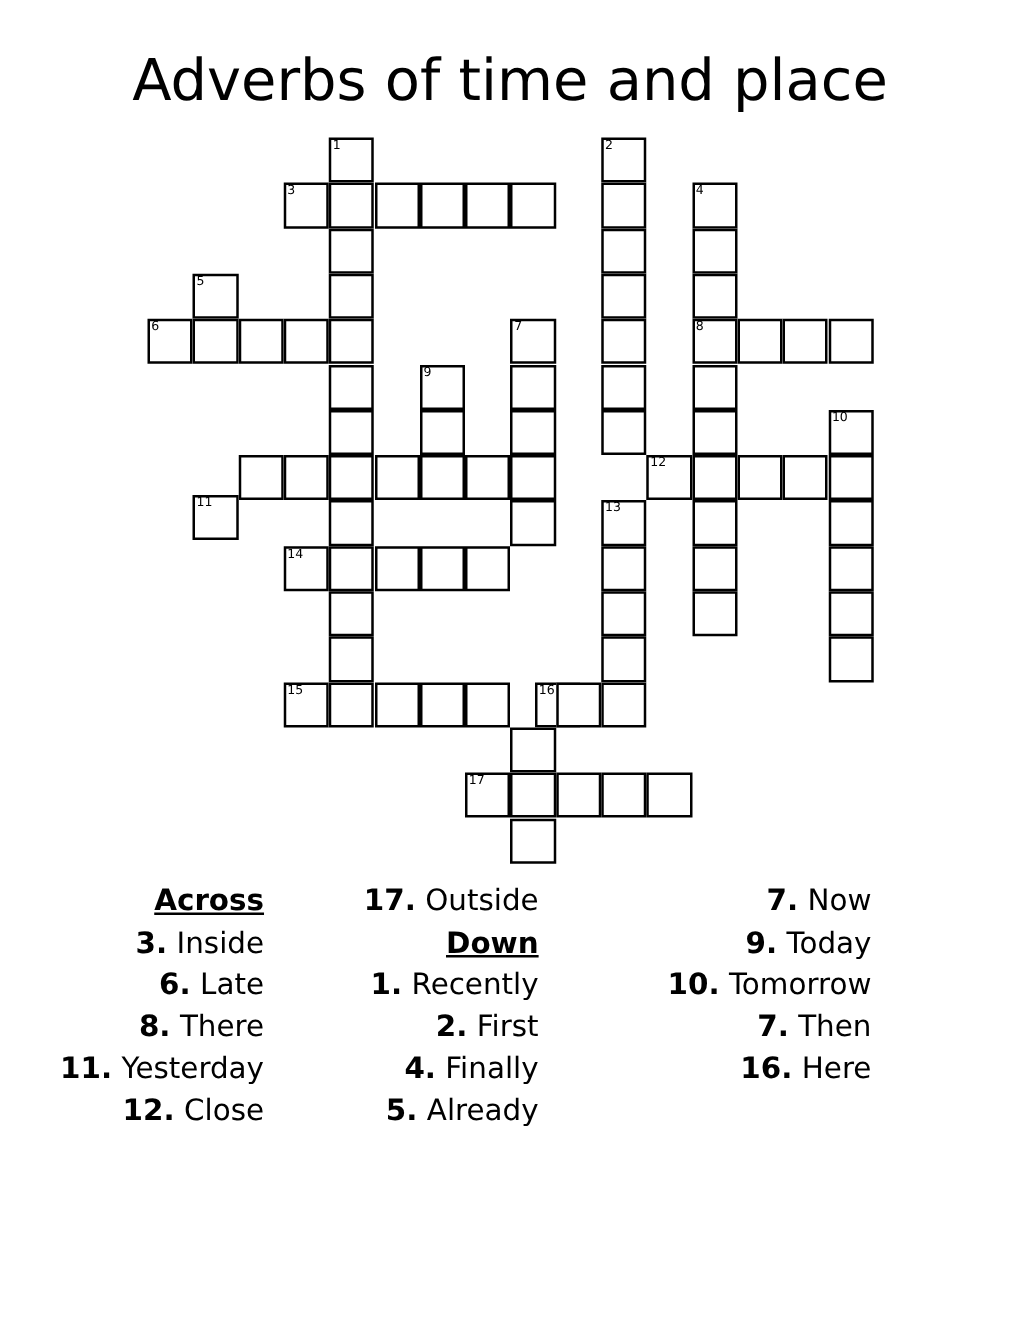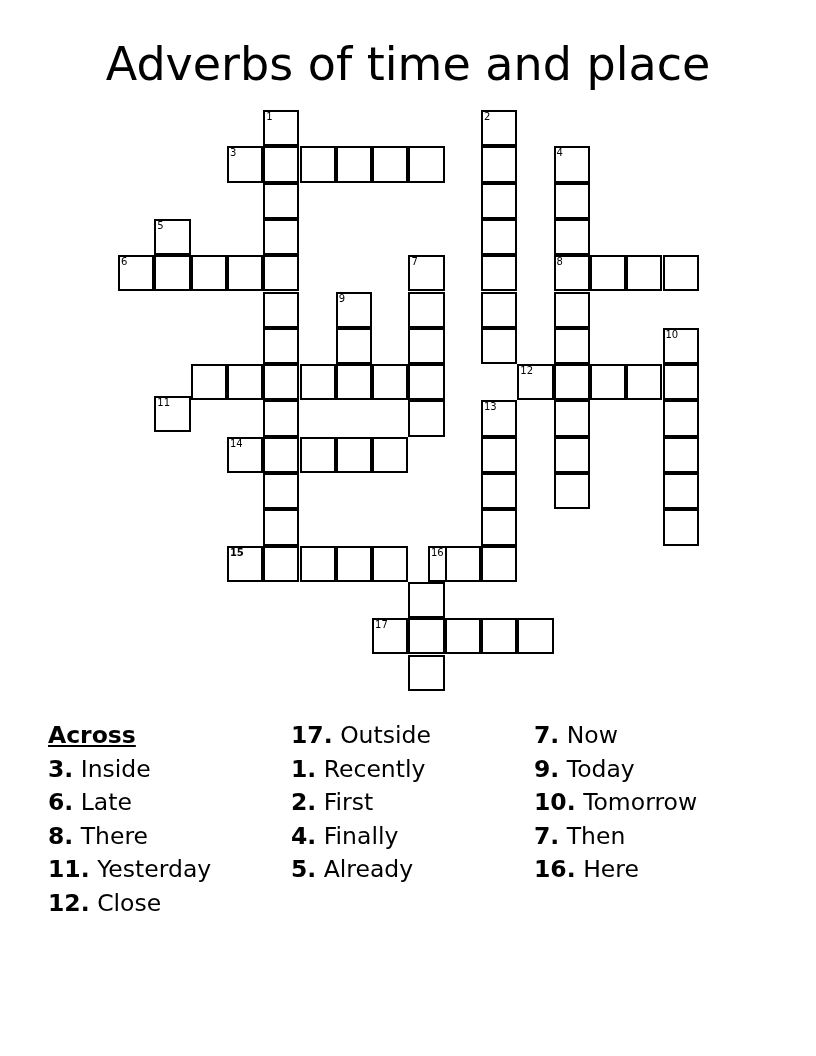--- a/index.html
+++ b/index.html
@@ -7,21 +7,21 @@
            font-family: "DejaVu Sans", sans-serif; color: #000; }
     .title { position: absolute; left: 0; top: 34px; width: 816px; text-align: center;
              font-size: 46px; line-height: 60px; font-family: "DejaVu Sans", sans-serif; }
     .grid { position: absolute; left: 0; top: 0; width: 816px; height: 700px; }
     .cell { position: absolute; width: 36.3px; height: 36.3px; box-sizing: border-box;
             border: 2px solid #000; background: #fff; }
     .cell .num { position: absolute; left: 1px; top: -1px; font-size: 10px; line-height: 12px;
                  font-family: "DejaVu Sans", sans-serif; }
     .clues { position: absolute; top: 703px; font-size: 23.5px; line-height: 33.6px;
              font-family: "DejaVu Sans", sans-serif; }
-    .clue-col { position: absolute; top: 16px; white-space: nowrap; }
+    .clue-col { position: absolute; top: 1px; white-space: nowrap; text-align: right; }
     .clue-head { text-decoration: underline; font-weight: bold; }
     .clue-num { font-weight: bold; }
   </style>
 </head>
 <body>
 
 <div class="title">Adverbs of time and place</div>
 
 <div class="grid" id="grid">
     <div class="cell" style="left: 263.2px; top: 110px;">
@@ -118,21 +118,21 @@
     <div class="cell" style="left: 481px; top: 436.7px;"></div>
     <div class="cell" style="left: 481px; top: 473px;"></div>
     <div class="cell" style="left: 481px; top: 509.3px;"></div>
     <div class="cell" style="left: 481px; top: 545.6px;"></div>
     <div class="cell" style="left: 226.9px; top: 436.7px;">
       <span class="num">14</span>
     </div>
     <div class="cell" style="left: 299.5px; top: 436.7px;"></div>
     <div class="cell" style="left: 335.8px; top: 436.7px;"></div>
     <div class="cell" style="left: 372.1px; top: 436.7px;"></div>
-    <div class="cell" style="left: 226.9px; top: 545.6px; font-weight: bold;">
+    <div class="cell" style="left: 226.9px; top: 545.6px;">
       <span class="num">15</span>
     </div>
     <div class="cell" style="left: 263.2px; top: 545.6px;"></div>
     <div class="cell" style="left: 299.5px; top: 545.6px;"></div>
     <div class="cell" style="left: 335.8px; top: 545.6px;"></div>
     <div class="cell" style="left: 372.1px; top: 545.6px;"></div>
     <div class="cell" style="left: 428px; top: 545.6px;">
       <span class="num">16</span>
     </div>
     <div class="cell" style="left: 444.7px; top: 545.6px;"></div>
@@ -151,20 +151,21 @@
   <div class="clue-col" style="left:48px;">
     <div class="clue-head">Across</div>
     <div><span class="clue-num">3.</span> <span>Inside</span></div>
     <div><span class="clue-num">6.</span> <span>Late</span></div>
     <div><span class="clue-num">8.</span> <span>There</span></div>
     <div><span class="clue-num">11.</span> <span>Yesterday</span></div>
     <div><span class="clue-num">12.</span> <span>Close</span></div>
   </div>
   <div class="clue-col" style="left:291px;">
     <div><span class="clue-num">17.</span> <span>Outside</span></div>
+    <div class="clue-head">Down</div>
     <div><span class="clue-num">1.</span> <span>Recently</span></div>
     <div><span class="clue-num">2.</span> <span>First</span></div>
     <div><span class="clue-num">4.</span> <span>Finally</span></div>
     <div><span class="clue-num">5.</span> <span>Already</span></div>
   </div>
   <div class="clue-col" style="left:534px;">
     <div><span class="clue-num">7.</span> <span>Now</span></div>
     <div><span class="clue-num">9.</span> <span>Today</span></div>
     <div><span class="clue-num">10.</span> <span>Tomorrow</span></div>
     <div><span class="clue-num">7.</span> <span>Then</span></div>

